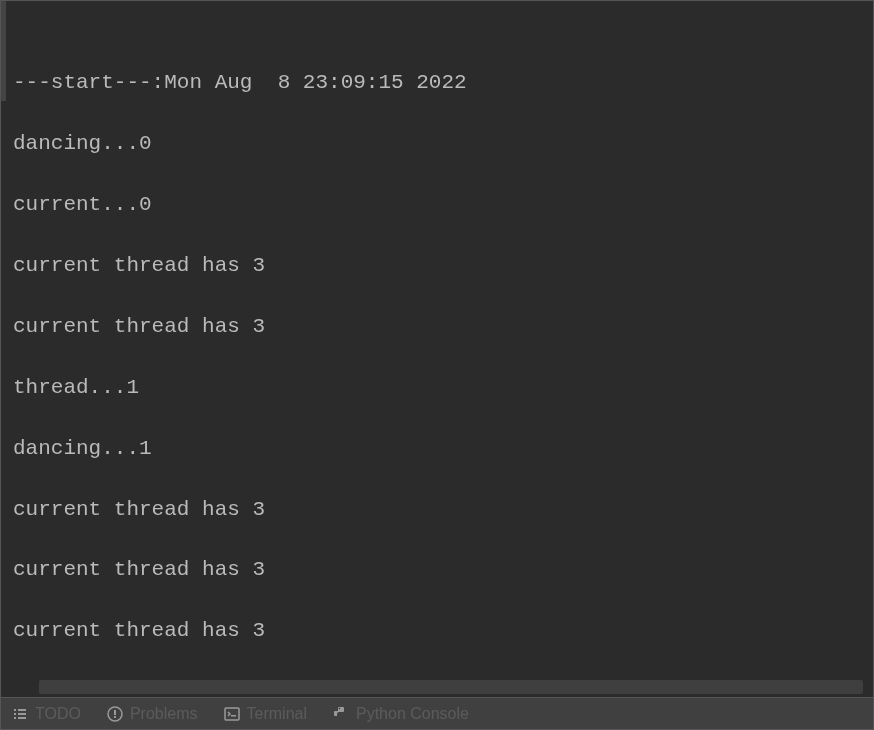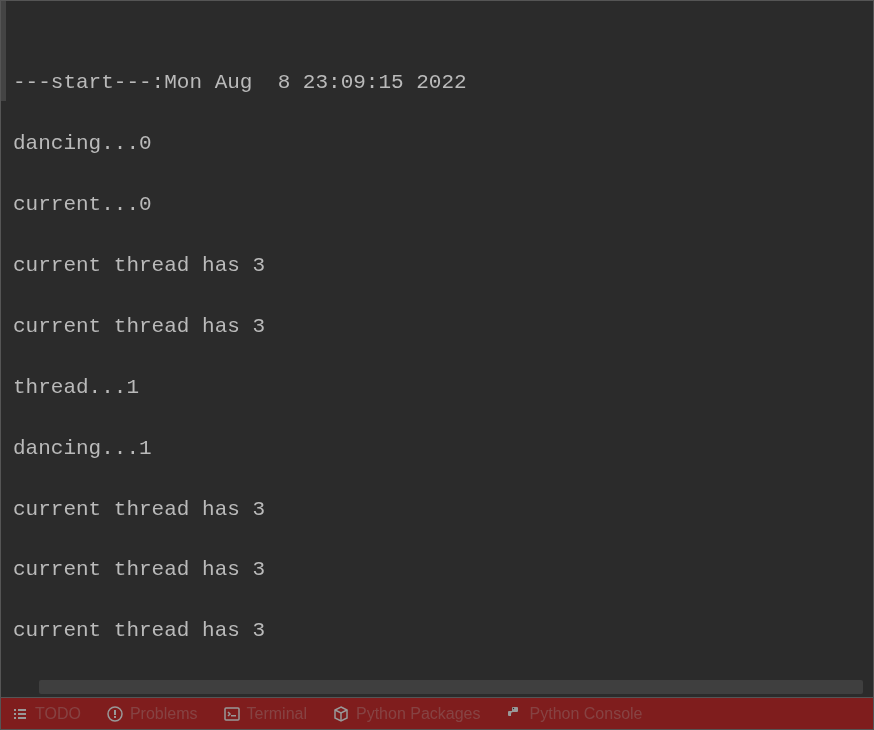--- a/index.html
+++ b/index.html
@@ -37,21 +37,21 @@
       height: 14px;
       background-color: #3f3f3f;
       border-radius: 2px;
     }
     .bottom-toolbar {
       position: absolute;
       bottom: 0;
       left: 0;
       right: 0;
       height: 32px;
-      background-color: #7f1d1d;
+      background-color: #404040;
       border-top: 1px solid #555;
       display: flex;
       align-items: center;
       padding: 0 10px;
       gap: 25px;
       overflow: hidden;
       margin-top: 8px;
     }
     .toolbar-item {
       display: flex;
@@ -139,29 +139,19 @@
         <rect x="1" y="2" width="14" height="12" fill="none" stroke="#999" stroke-width="1.5" rx="1"></rect>
         <path d="M4 6 L6 8 L4 10" fill="none" stroke="#999" stroke-width="1.5"></path>
         <rect x="7" y="9" width="5" height="1.5"></rect>
       </svg>
     </span>
     <span class="toolbar-label">Terminal</span>
   </div>
   <div class="toolbar-item">
     <span class="toolbar-icon">
       <svg width="16" height="16" viewBox="0 0 16 16" fill="#999">
-        <path d="M8 1 L14 4 L14 12 L8 15 L2 12 L2 4 Z" fill="none" stroke="#999" stroke-width="1.5"></path>
-        <path d="M2 4 L8 7 L14 4" fill="none" stroke="#999" stroke-width="1.5"></path>
-        <path d="M8 7 L8 15" fill="none" stroke="#999" stroke-width="1.5"></path>
-      </svg>
-    </span>
-    <span class="toolbar-label">Python Packages</span>
-  </div>
-  <div class="toolbar-item">
-    <span class="toolbar-icon">
-      <svg width="16" height="16" viewBox="0 0 16 16" fill="#999">
         <path d="M5 2 Q5 1 6 1 L10 1 Q11 1 11 2 L11 5 Q11 6 10 6 L6 6 Q4 6 4 8 L4 10 L2 10 Q1 10 1 9 L1 6 Q1 5 2 5 L5 5 Z" fill="#999"></path>
         <circle cx="6.5" cy="2.5" r="0.7" fill="#2b2b2b"></circle>
       </svg>
     </span>
     <span class="toolbar-label">Python Console</span>
   </div>
 </div>
 
 </body></html>

